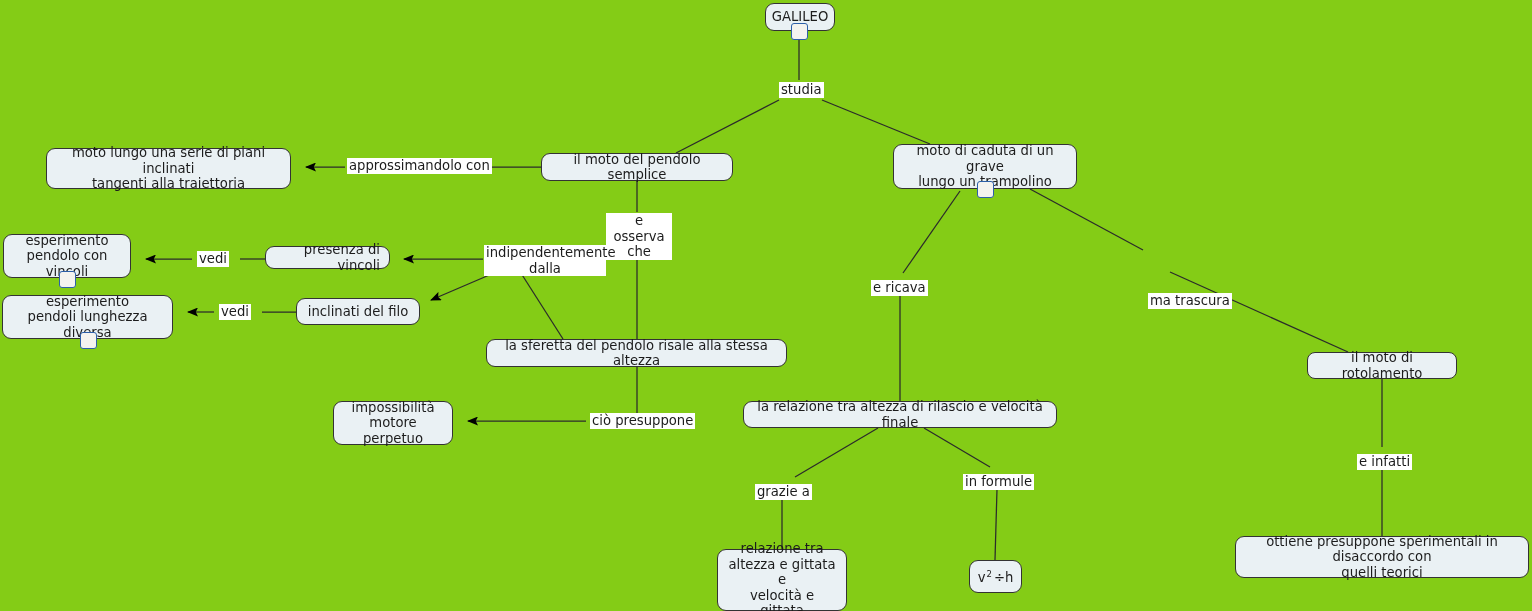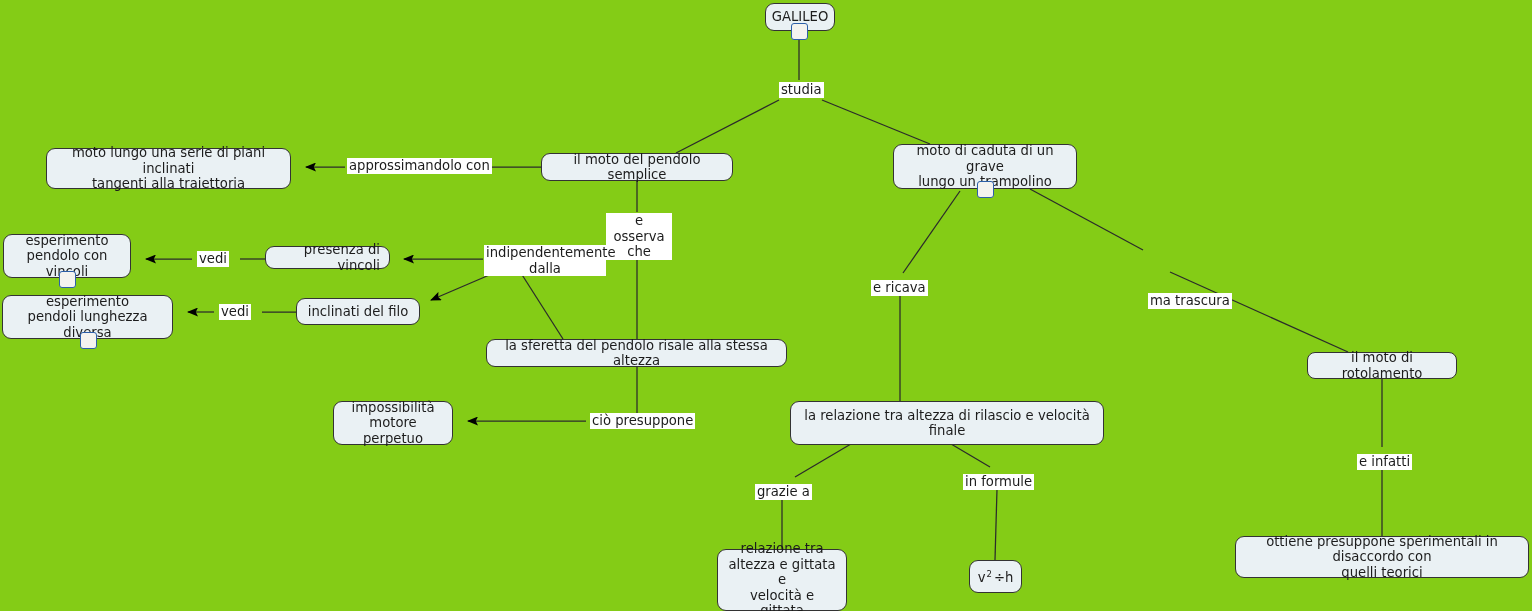--- a/index.html
+++ b/index.html
@@ -180,21 +180,21 @@
 
   <div class="node" style="left:486px; top:339px; width:301px; height:28px;">
     <span class="node-text">la sferetta del pendolo risale alla stessa altezza</span>
   </div>
 
   <div class="node" style="left:333px; top:401px; width:120px; height:44px;">
     <span class="node-text">impossibilità
 motore perpetuo</span>
   </div>
 
-  <div class="node" style="left:743px; top:401px; width:314px; height:44px;margin-left:47px;">
+  <div class="node" style="left:743px; top:401px; width:314px; height:27px;">
     <span class="node-text">la relazione tra altezza di rilascio e velocità finale</span>
   </div>
 
   <div class="node" style="left:717px; top:549px; width:130px; height:62px;">
     <span class="node-text">relazione tra
 altezza e gittata e
 velocità e gittata</span>
   </div>
 
   <div class="node" style="left:969px; top:560px; width:53px; height:33px;">

